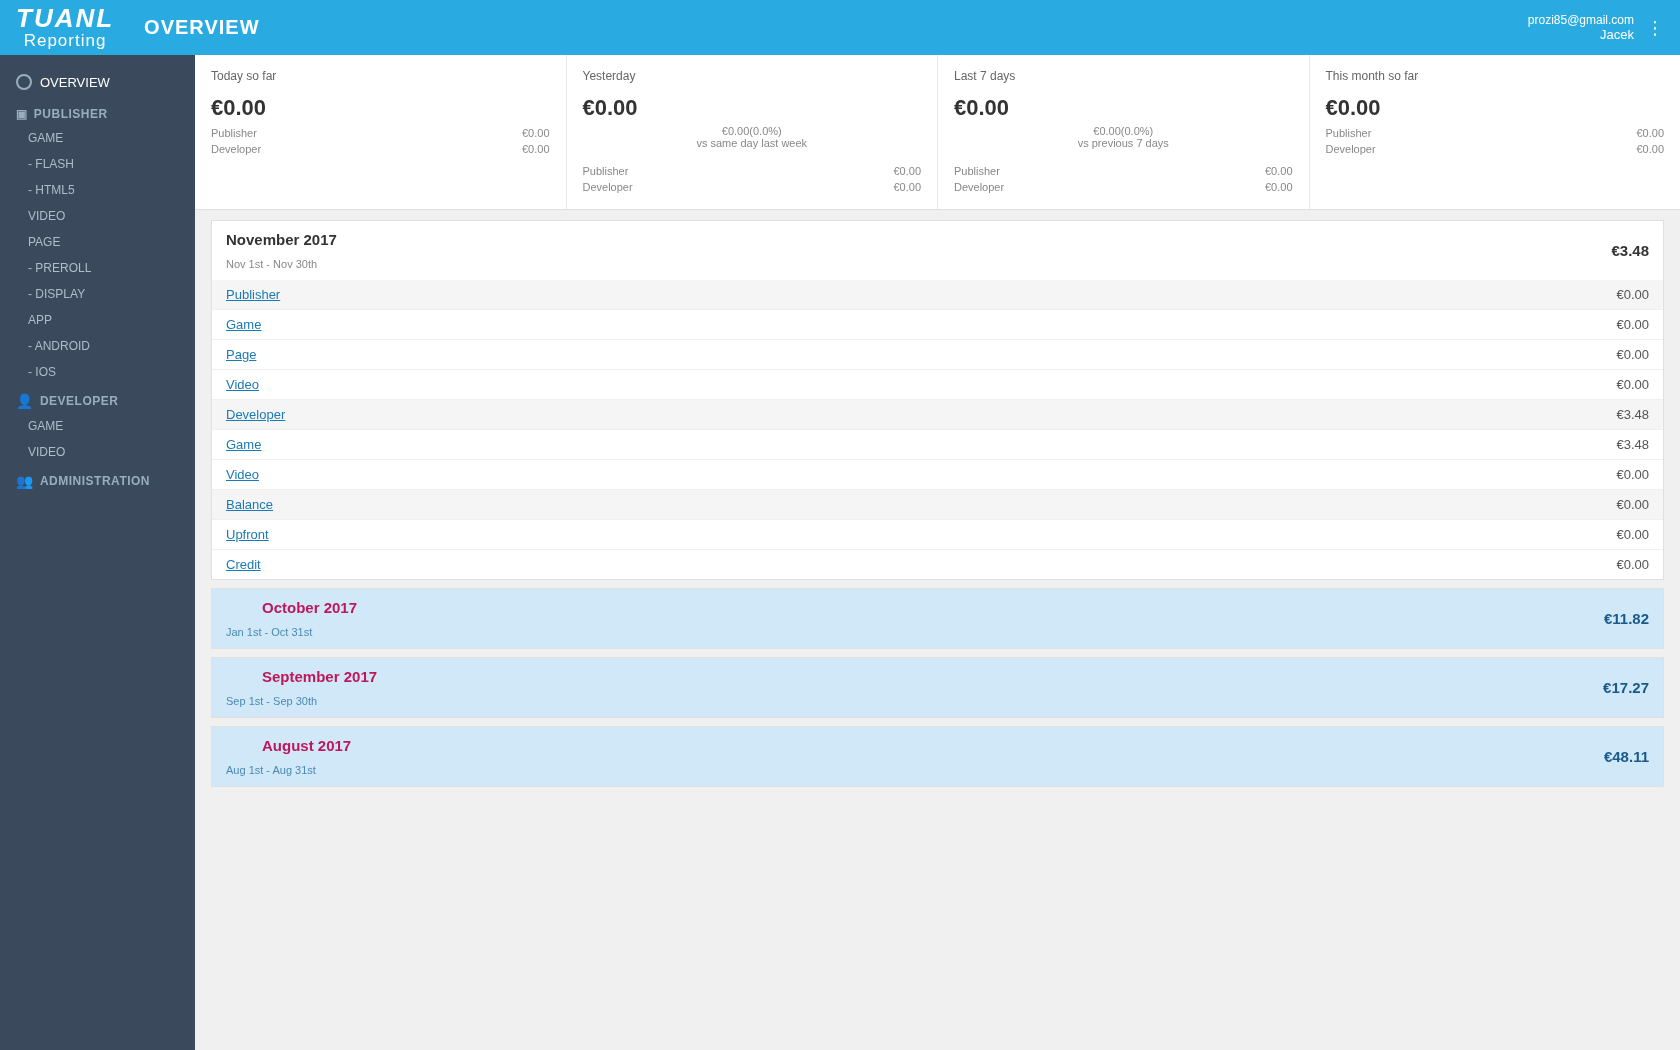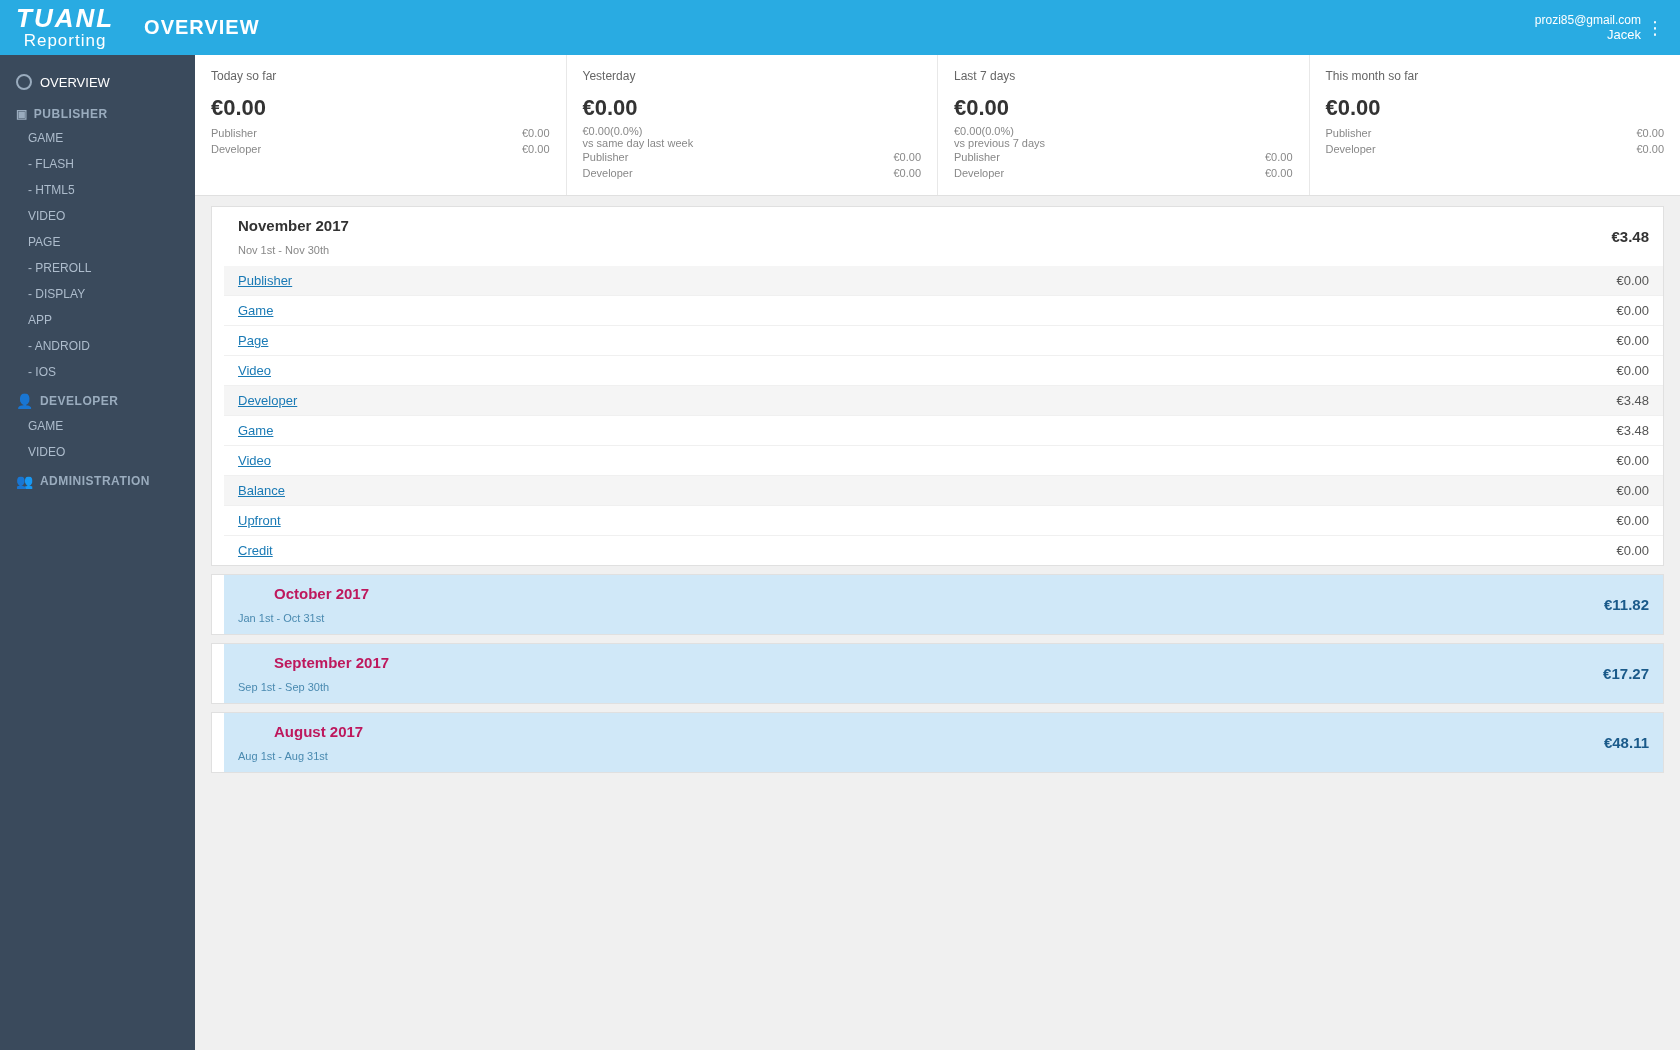--- a/index.html
+++ b/index.html
@@ -12,21 +12,21 @@
       display: flex;
       align-items: center;
       justify-content: space-between;
       padding: 0 16px;
       flex-shrink: 0;
     }
     .logo-area { display: flex; flex-direction: column; }
     .logo-text { color: white; font-size: 26px; font-weight: 900; letter-spacing: 2px; line-height: 1; font-style: italic; }
     .logo-sub { color: white; font-size: 17px; text-align: center; letter-spacing: 1px; }
     .header-title { color: white; font-size: 20px; font-weight: bold; letter-spacing: 1px; margin-left: 30px; flex: 1; }
-    .header-user { display: flex; align-items: center; gap: 5px; color: white; font-size: 13px; }
+    .header-user { display: flex; align-items: center; gap: 12px; color: white; font-size: 13px; }
     .header-user .email { font-size: 12px; }
     .header-user .name { font-size: 13px; }
     .header-user-info { display: flex; flex-direction: column; align-items: flex-end; }
     .dots-icon { font-size: 18px; cursor: pointer; }
 
     
     .layout { display: flex; flex: 1; overflow: hidden; }
 
     
     .sidebar {
@@ -83,29 +83,28 @@
       border-bottom: 1px solid #e0e0e0;
     }
     .stat-card {
       flex: 1;
       padding: 14px 16px;
       border-right: 1px solid #e8e8e8;
     }
     .stat-card:last-child { border-right: none; }
     .stat-label { font-size: 12px; color: #666; margin-bottom: 12px; }
     .stat-value { font-size: 22px; font-weight: bold; color: #333; margin-bottom: 4px; }
-    .stat-compare { font-size: 11px; color: #888; margin-bottom: 0; }
+    .stat-compare { font-size: 11px; color: #888; margin-bottom: 14px; text-align: center; }
     .stat-row { display: flex; justify-content: space-between; padding: 2px 0; font-size: 11px; color: #888; }
 
     
     .month-section {
       background: white;
       margin-bottom: 8px;
       border: 1px solid #e0e0e0;
-      padding-left: 12px;
     }
     .month-header {
       display: flex;
       justify-content: space-between;
       align-items: center;
       padding: 10px 14px;
       cursor: pointer;
     }
     .month-header-left .month-title {
       font-size: 15px;

